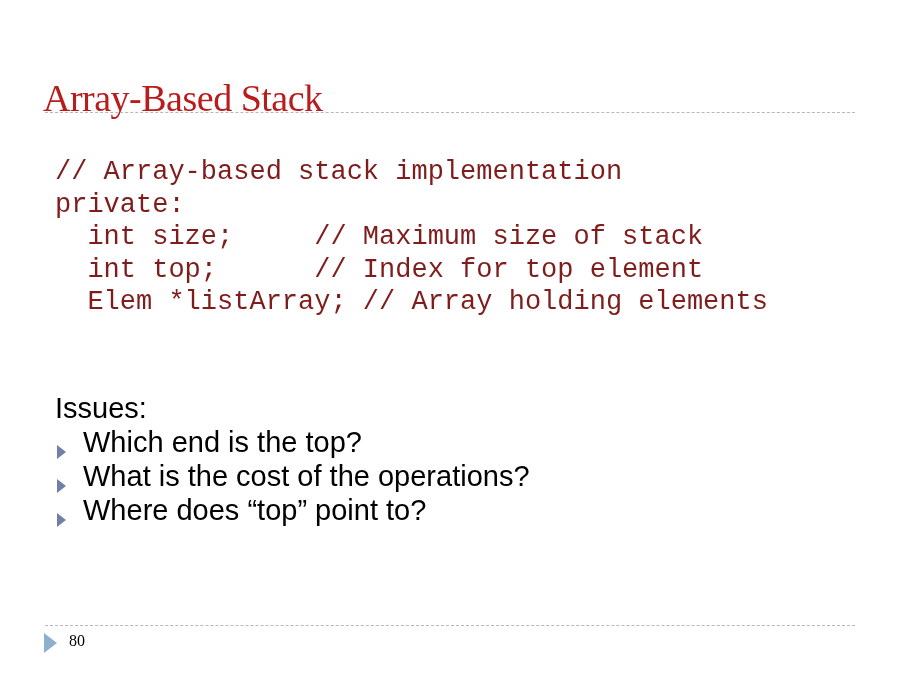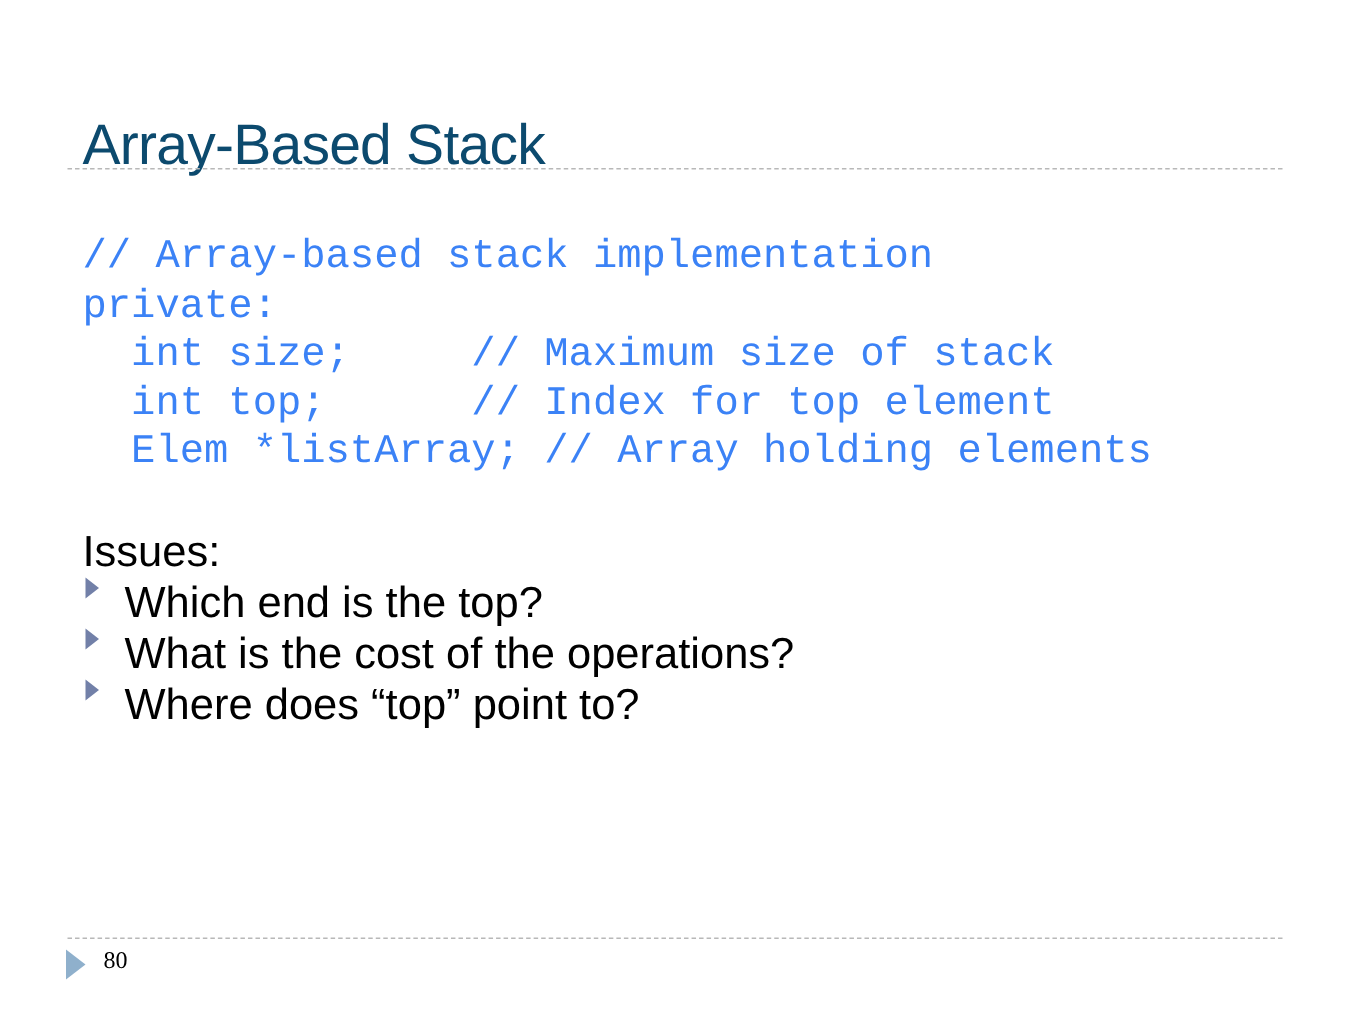--- a/index.html
+++ b/index.html
@@ -1,22 +1,22 @@
 <!DOCTYPE html>
 <html><head>
 <meta charset="utf-8">
 <style>
   html, body { margin:0; padding:0; }
   body { width:900px; height:675px; background:#ffffff; position:relative; overflow:hidden; }
-  .title { position:absolute; left:55px; top:76px; font-family:Liberation Sans, sans-serif; font-size:38px; color:#0c4a6e; letter-spacing:-0.5px; }
+  .title { position:absolute; left:43px; top:76px; font-family:Liberation Serif, serif; font-size:38px; color:#b91c1c; letter-spacing:-0.5px; }
   .rule { position:absolute; left:45px; width:810px; height:0; border-top:1px dashed #b8b8b8; }
-  .code { position:absolute; left:55px; top:156px; font-family:"Liberation Mono", monospace; font-size:27px; line-height:32.6px; color:#3b82f6; white-space:pre; margin:0; }
+  .code { position:absolute; left:55px; top:156px; font-family:"Liberation Mono", monospace; font-size:27px; line-height:32.6px; color:#7f1d1d; white-space:pre; margin:0; }
   .issues { position:absolute; left:55px; top:352px; font-family:"Liberation Sans", sans-serif; font-size:29px; color:#000; }
-  .issues-head { line-height:33px; }
-  .bullet { display:flex; align-items:flex-start; line-height:34px; }
+  .issues-head { line-height:33px;margin-top:40px; }
+  .bullet { display:flex; align-items:flex-end; line-height:34px; }
   .tri { width:0; height:0; border-top:7px solid transparent; border-bottom:7px solid transparent; border-left:9px solid #7280a8; margin-right:17px; margin-left:2px; }
   .footer-tri { position:absolute; left:44px; top:633px; width:0; height:0; border-top:10px solid transparent; border-bottom:10px solid transparent; border-left:13px solid #8fb0cc; }
   .page-num { position:absolute; left:69px; top:632px; font-family:"Liberation Serif", serif; font-size:16px; color:#000000; }
 </style>
 </head>
 <body>
 
 <div class="title">Array-Based Stack</div>
 <div class="rule" style="top:112px;"></div>
 

